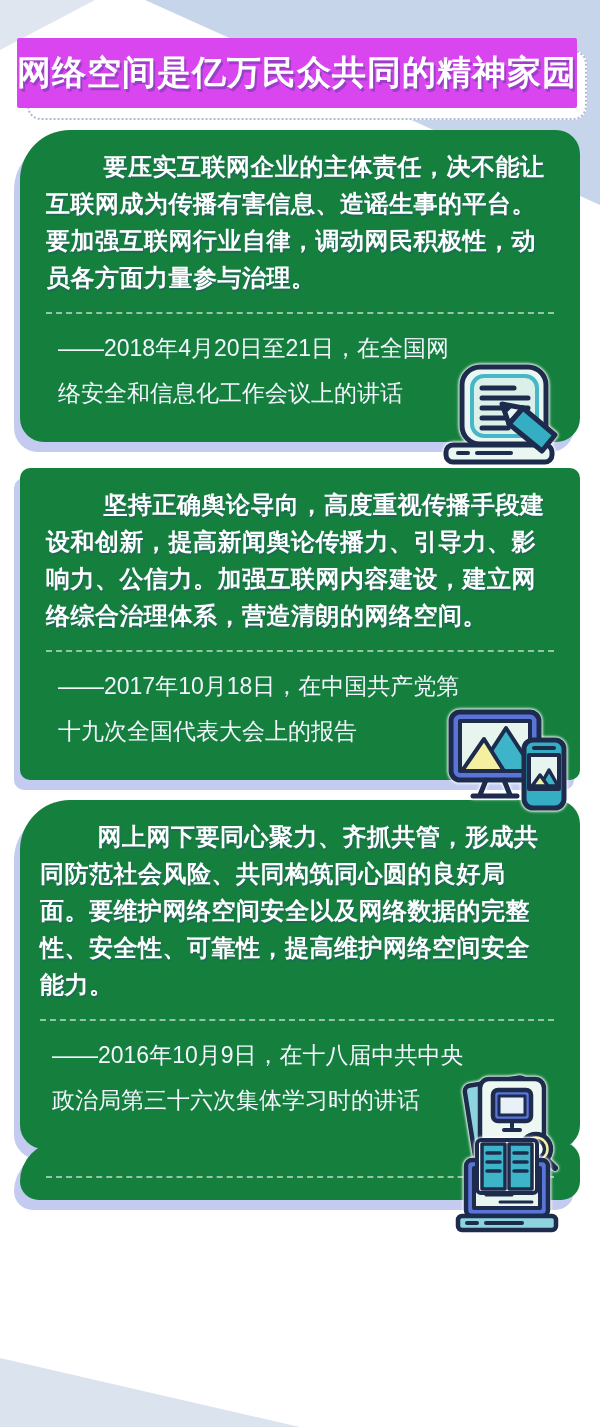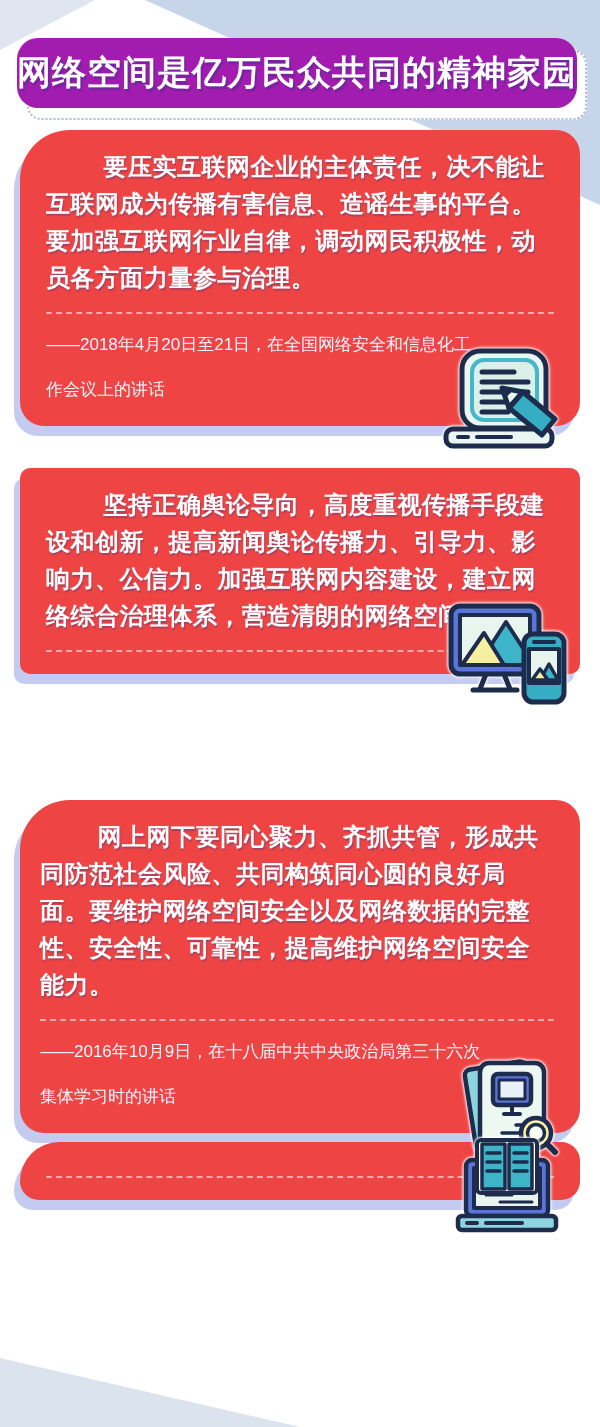--- a/index.html
+++ b/index.html
@@ -10,40 +10,40 @@
   }
   .bg-stripe{position:absolute;inset:0;pointer-events:none;}
   .bg-top-left{background:#dfe6ef;clip-path:polygon(0 0,95px 0,0 50px);}
   .bg-top-right{background:#c7d5ea;clip-path:polygon(145px 0,600px 0,600px 205px);}
   .bg-bottom-left{background:#dbe3ee;clip-path:polygon(0 1358px,300px 1427px,0 1427px);}
 
   
   .banner{position:absolute;left:17px;top:38px;width:560px;height:70px;}
   .banner-ghost{position:absolute;left:10px;top:12px;width:100%;height:100%;
     background:#ffffff;border:2px dotted #aeb9da;border-radius:14px;box-sizing:border-box;}
-  .banner-face{position:absolute;inset:0;background:#a21caf;border-radius:21px;
+  .banner-face{position:absolute;inset:0;background:#d946ef;border-radius:2px;
     display:flex;align-items:center;justify-content:center;}
   .banner-title{color:#ffffff;font-size:34px;font-weight:bold;letter-spacing:1px;
     text-shadow:2px 3px 0 rgba(40,52,130,0.35);white-space:nowrap;}
 
   
   .card{position:absolute;left:20px;width:560px;box-sizing:border-box;
-    background:#ef4444;border-radius:50px 24px 24px 24px;
+    background:#15803d;border-radius:50px 24px 24px 24px;
     box-shadow:-6px 10px 0 #c3cbf1;
     padding:18px 26px 14px;color:#ffffff;}
   .card-1{top:130px;}
   .card-2{top:468px;border-radius:10px;}
   .card-3{top:800px;padding-left:20px;}
   .card-4{top:1142px;}
   .quote{margin:0;font-size:24px;font-weight:bold;line-height:37px;
     text-indent:2.4em;letter-spacing:0.5px;
     text-shadow:1px 2px 1px rgba(48,60,140,0.35);}
   .divider{border:none;border-top:2px dashed rgba(255,255,255,0.55);
     margin:16px 0 8px;}
-  .source{margin:0;font-size:17px;font-weight:400;line-height:45px;
+  .source{margin:12px;font-size:23px;font-weight:400;line-height:45px;
     color:#f3f5ff;padding-right:70px;}
   .card-icon{position:absolute;z-index:3;
     filter:drop-shadow(0 0 1.5px #ffffff) drop-shadow(0 0 1px #ffffff);}
   .icon-1{right:16px;bottom:-26px;width:122px;height:104px;}
   .icon-2{right:12px;bottom:-36px;width:120px;height:110px;}
   .icon-3{right:20px;bottom:-22px;width:100px;height:98px;}
   .icon-4{right:20px;bottom:-34px;width:106px;height:96px;}
 </style>
 </head>
 <body>
@@ -78,20 +78,21 @@
       <path d="M60 40 L81 44 L67 60 Z" fill="#eaf6f2"></path>
       <path d="M81 44 L113 71 L100 87 L67 60 Z" fill="#35aec4"></path>
       <path d="M60 40 L70 42 L64 48 Z" fill="#1d2b4d" stroke-width="2"></path>
     </g>
   </svg>
 </div>
 
 <div class="card card-2">
   <p class="quote">坚持正确舆论导向，高度重视传播手段建设和创新，提高新闻舆论传播力、引导力、影响力、公信力。加强互联网内容建设，建立网络综合治理体系，营造清朗的网络空间。</p>
   <hr class="divider">
+  <p class="source">——2017年10月18日，在中国共产党第十九次全国代表大会上的报告</p>
   <svg class="card-icon icon-2" viewBox="0 0 120 110" xmlns="http://www.w3.org/2000/svg">
     <defs>
         <clipPath id="scr2">
           <rect x="12" y="15" width="70" height="50"></rect>
         </clipPath>
       </defs>
     <g stroke="#1d2b4d" stroke-width="5" stroke-linecap="round" stroke-linejoin="round">
       <rect x="3" y="6" width="88" height="68" rx="9" fill="#5b74d8"></rect>
       <rect x="12" y="15" width="70" height="50" fill="#e8f5ef" stroke-width="4"></rect>
       <g clip-path="url(#scr2)" stroke-width="4">

